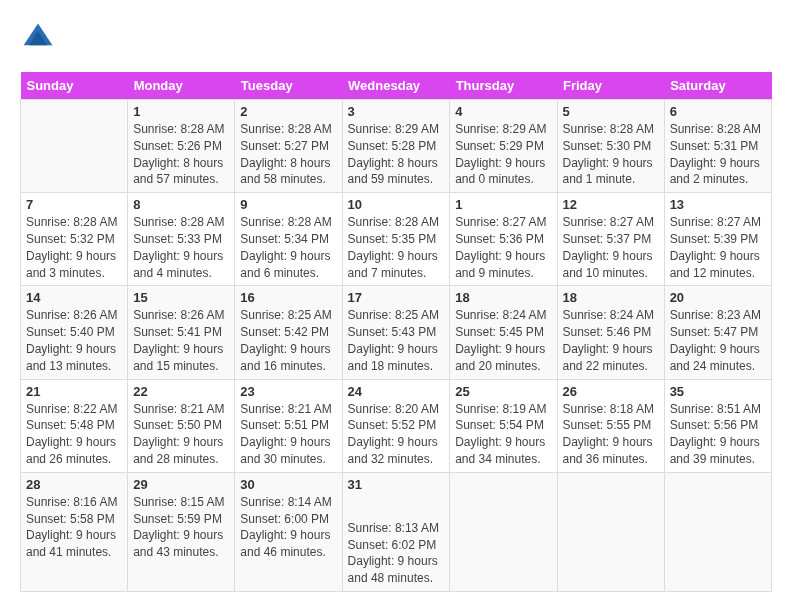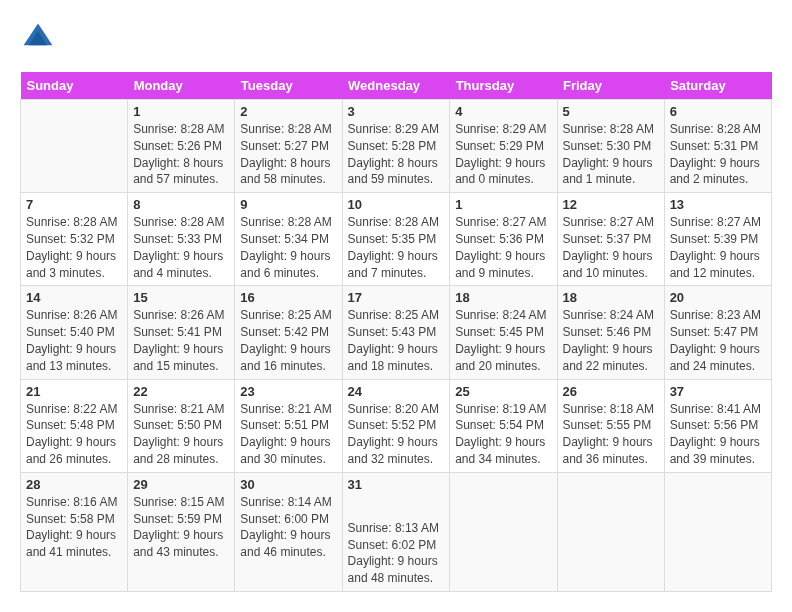--- a/index.html
+++ b/index.html
@@ -312,22 +312,22 @@
 and 34 minutes.</div>
         </td>
         <td>
           <span class="day-number">26</span>
           <div class="day-info" style="white-space: pre-line;">Sunrise: 8:18 AM
 Sunset: 5:55 PM
 Daylight: 9 hours
 and 36 minutes.</div>
         </td>
         <td>
-          <span class="day-number">37</span>
-          <div class="day-info" style="white-space: pre-line;">Sunrise: 8:41 AM
+          <span class="day-number">35</span>
+          <div class="day-info" style="white-space: pre-line;">Sunrise: 8:51 AM
 Sunset: 5:56 PM
 Daylight: 9 hours
 and 39 minutes.</div>
         </td>
       </tr>
       <tr>
         <td>
           <span class="day-number">28</span>
           <div class="day-info" style="white-space: pre-line;">Sunrise: 8:16 AM
 Sunset: 5:58 PM

